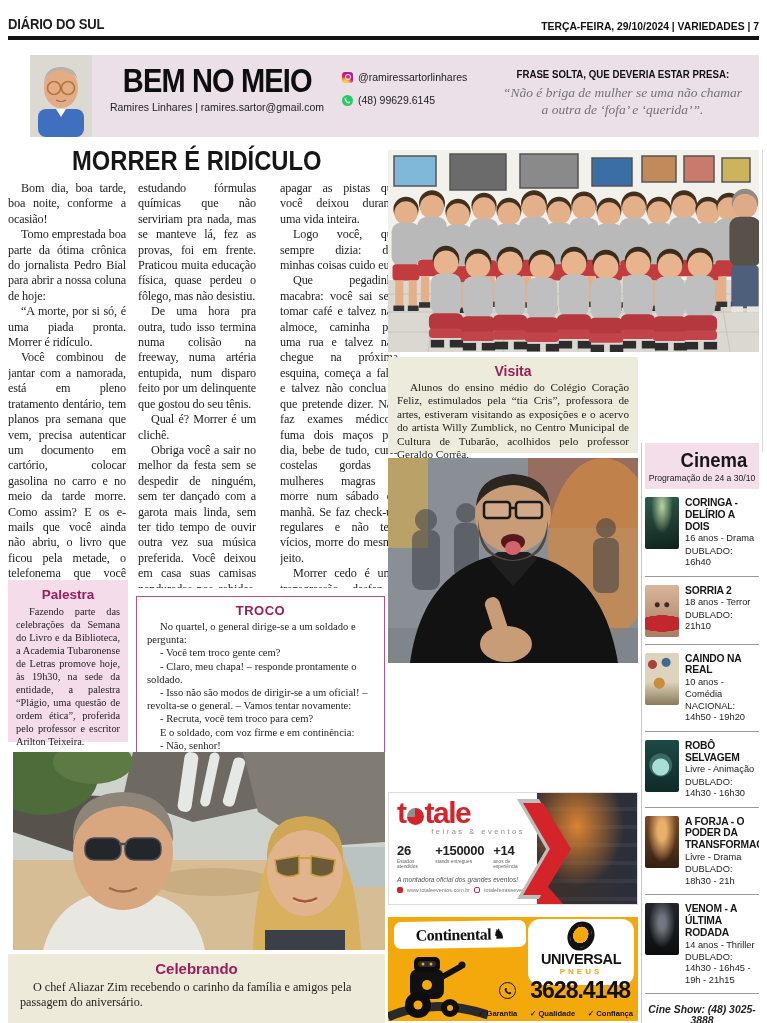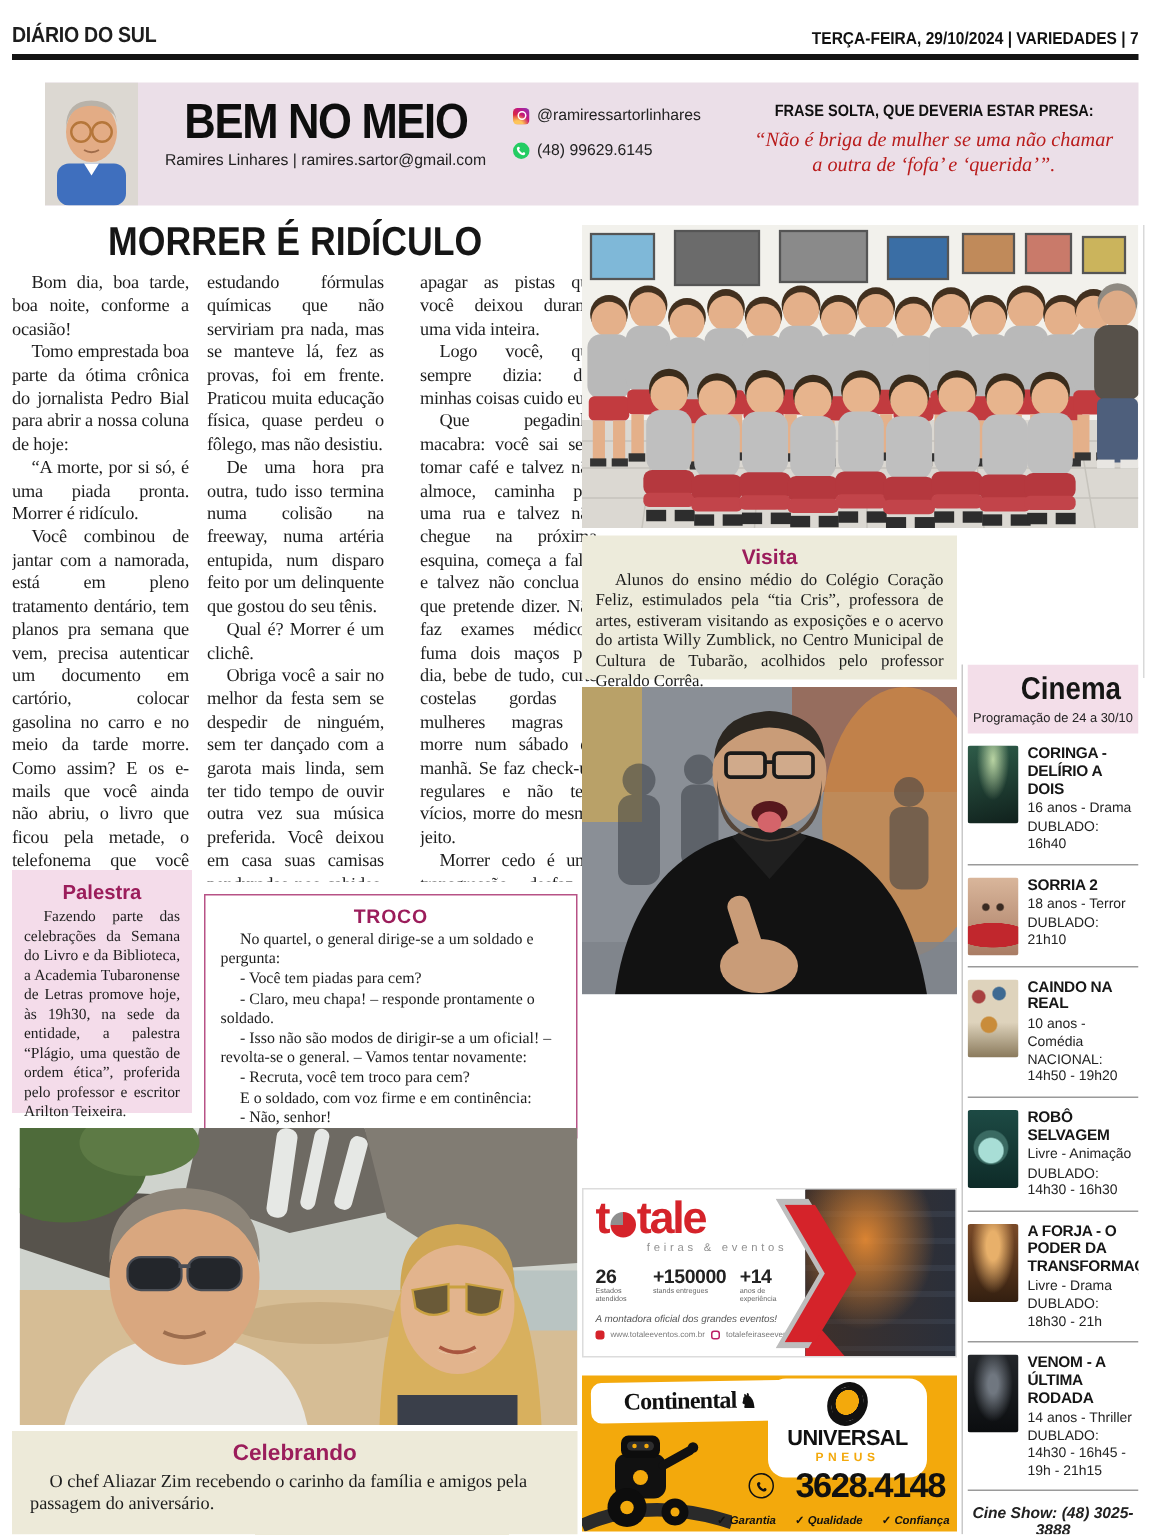--- a/index.html
+++ b/index.html
@@ -24,21 +24,21 @@
   .contacts{width:150px;padding-top:16px;display:flex;flex-direction:column;gap:11px;font-family:"Liberation Sans",sans-serif;font-size:10.5px;color:#222;}
   .c-row{display:flex;align-items:center;gap:5px;}
   .ig{width:11px;height:11px;border-radius:3px;flex:none;position:relative;
       background:radial-gradient(circle at 30% 110%,#fdc55a 0 25%,transparent 55%),
                  linear-gradient(45deg,#f09433,#dc2743,#bc1888,#8a3ab9);}
   .ig::before{content:"";position:absolute;inset:2.5px;border:1px solid #fff;border-radius:50%;}
   .wa{width:11px;height:11px;border-radius:50%;background:#24cc63;flex:none;display:grid;place-items:center;}
   .wa svg{width:7px;height:7px;fill:#fff;}
   .frase{flex:1;text-align:center;padding:13px 12px 0 6px;}
   .frase-label{font-family:"Liberation Sans",sans-serif;font-weight:bold;font-size:11px;color:#101010;}
-  .frase-quote{font-style:italic;font-size:13.5px;line-height:16.5px;margin-top:5px;color:#b91c1c;}
+  .frase-quote{font-style:italic;font-size:13.5px;line-height:16.5px;margin-top:5px;color:#737373;}
 
   
   .headline{position:absolute;left:8px;top:146px;width:377px;text-align:center;
             font-family:"Liberation Sans",sans-serif;font-weight:bold;font-size:27px;color:#161616;}
   .col{position:absolute;top:181px;width:118px;height:407px;overflow:hidden;
        font-size:12.2px;line-height:15.4px;text-align:justify;letter-spacing:-.15px;}
   .para{margin:0;text-indent:13px;}
   .para.noind{text-indent:0;}
   #col1{left:8px;} #col2{left:138px;} #col3{left:280px;}
 
@@ -110,31 +110,31 @@
   .chev{position:absolute;top:6px;height:100px;clip-path:polygon(0 0,42% 0,100% 50%,42% 100%,0 100%,56% 50%);}
   .chev.g{left:128px;width:52px;background:#bdbdbd;}
   .chev.r{left:134px;width:48px;top:10px;height:92px;background:#d5232a;}
 
   
   .ad-uni{position:absolute;left:388px;top:917px;width:250px;height:104px;background:#f3a90c;overflow:hidden;}
   .uni-conti{position:absolute;left:6px;top:4px;width:132px;height:27px;background:#fff;border-radius:7px;
      display:flex;align-items:center;justify-content:center;gap:2px;transform:rotate(-1deg);
      font-family:"Liberation Serif",serif;font-weight:bold;font-size:16px;color:#111;letter-spacing:-.5px;}
   .uni-horse{font-size:13px;line-height:13px;}
-  .uni-card{position:absolute;right:20px;top:2px;width:106px;height:66px;background:#fff;border-radius:12px;text-align:center;padding-top:2px;box-sizing:border-box;}
+  .uni-card{position:absolute;right:4px;top:2px;width:106px;height:66px;background:#fff;border-radius:12px;text-align:center;padding-top:2px;box-sizing:border-box;}
   .uni-ring{width:22px;height:22px;margin:1px auto 0;border-radius:50%;border:3.5px solid #111;
             background:radial-gradient(circle at 50% 45%,#f3a90c 48%,#111 50%);transform:rotate(-18deg) skewX(-8deg);}
   .uni-name{font-family:"Liberation Sans",sans-serif;font-weight:bold;font-size:14.5px;color:#111;letter-spacing:-.4px;margin-top:1px;}
   .uni-pneus{font-family:"Liberation Sans",sans-serif;font-weight:bold;font-size:8px;color:#f3a90c;letter-spacing:3px;}
   .uni-phone{position:absolute;right:8px;bottom:17px;display:flex;align-items:center;gap:14px;}
   .ph-ic{width:15px;height:15px;border:1.6px solid #111;border-radius:50%;display:grid;place-items:center;}
   .ph-ic svg{width:8px;height:8px;fill:#111;}
   .uni-num{font-family:"Liberation Sans",sans-serif;font-weight:bold;font-size:23px;color:#111;letter-spacing:-1px;}
   .uni-feats{position:absolute;left:90px;right:5px;bottom:3px;display:flex;justify-content:space-between;
-     font-family:"Liberation Sans",sans-serif;font-style:italic;font-weight:bold;font-size:7.6px;color:#111;}
+     font-family:"Liberation Sans",sans-serif;font-weight:bold;font-size:7.6px;color:#111;}
   .uni-feats span::before{content:"✓ ";font-style:normal;}
   .uni-robot{position:absolute;left:0;bottom:0;}
 </style>
 </head>
 <body>
 
 <div class="page">
 
   <div class="mast">
     <div class="mast-left"><span class="cond-l">DIÁRIO DO SUL</span></div>
@@ -204,21 +204,21 @@
     <div class="h-accent">Palestra</div>
     <div class="bx">
         <p class="para">Fazendo parte das celebrações da Semana do Livro e da Biblioteca, a Academia Tubaronense de Letras promove hoje, às 19h30, na sede da entidade, a palestra “Plágio, uma questão de ordem ética”, proferida pelo professor e escritor Arilton Teixeira.</p>
       </div>
   </div>
 
   <div class="troco">
     <div class="h-accent">TROCO</div>
     <div class="bx">
         <p class="para">No quartel, o general dirige-se a um soldado e pergunta:</p>
-        <p class="para">- Você tem piadas para cem?</p>
+        <p class="para">- Você tem troco gente cem?</p>
         <p class="para">- Claro, meu chapa! – responde prontamente o soldado.</p>
         <p class="para">- Isso não são modos de dirigir-se a um oficial! – revolta-se o general. – Vamos tentar novamente:</p>
         <p class="para">- Recruta, você tem troco para cem?</p>
         <p class="para">E o soldado, com voz firme e em continência:</p>
         <p class="para">- Não, senhor!</p>
       </div>
   </div>
 
   <div class="photo" id="photo-group">
     <svg width="371" height="202" viewBox="0 0 371 202">

